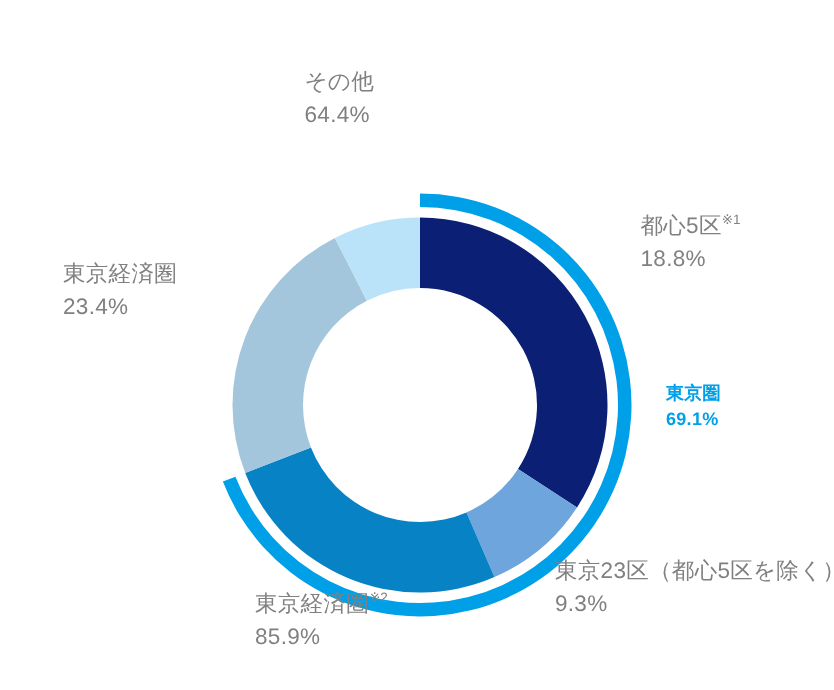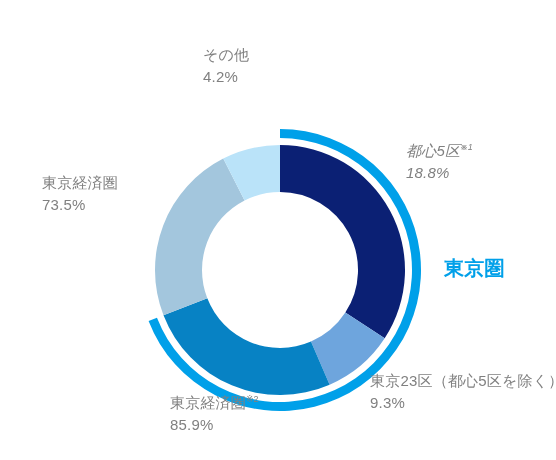--- a/index.html
+++ b/index.html
@@ -40,25 +40,25 @@
     display: block;
   }
   .chart-label .sup {
     font-size: 9px;
     vertical-align: super;
     letter-spacing: 0;
   }
   .chart-label.highlight {
     color: #00a0e9;
     font-weight: bold;
-    font-size: 20px;
+    font-size: 12px;
   }
   
   #label-other      { left: 203px; top: 44px;  }
-  #label-toshin5    { left: 406px; top: 140px; font-style: italic; }
+  #label-toshin5    { left: 427px; top: 140px; }
   #label-tokyoken   { left: 444px; top: 254px; }
   #label-tokyo23    { left: 370px; top: 370px; }
   #label-keizaiken  { left: 170px; top: 392px; }
   #label-seirei     { left: 42px;  top: 172px; }
 </style>
 </head>
 <body>
 
 <div id="chart-root">
 
@@ -70,40 +70,41 @@
         <path d="M 163.49111094272365 315.28442083806823 A 125 125 0 0 1 223.25118753255663 158.62418447645405 L 244.58874102031535 200.5014911133073 A 78 78 0 0 0 207.29845322825955 298.25747860295456 Z" fill="#a3c6dd"></path>
         <path d="M 223.25118753255663 158.62418447645405 A 125 125 0 0 1 280 145 L 280 192 A 78 78 0 0 0 244.58874102031535 200.5014911133073 Z" fill="#bae3f9"></path>
       </g>
     <g id="ring-group">
         <path d="M 280 129 A 141 141 0 1 1 148.57797314339226 321.08082670534094 L 156.96661315551614 317.82034840500006 A 132 132 0 1 0 280 138 Z" fill="#00a0e9"></path>
       </g>
   </svg>
 
   <div class="chart-label" id="label-other">
     <span class="lbl-name">その他</span>
-    <span class="lbl-value">4.2%</span>
+    <span class="lbl-value">64.4%</span>
   </div>
 
   <div class="chart-label" id="label-toshin5">
     <span class="lbl-name"><span>都心5区</span><span class="sup">※1</span></span>
     <span class="lbl-value">18.8%</span>
   </div>
 
   <div class="chart-label highlight" id="label-tokyoken">
     <span class="lbl-name">東京圏</span>
+    <span class="lbl-value">69.1%</span>
   </div>
 
   <div class="chart-label" id="label-tokyo23">
     <span class="lbl-name">東京23区（都心5区を除く）</span>
     <span class="lbl-value">9.3%</span>
   </div>
 
   <div class="chart-label" id="label-keizaiken">
     <span class="lbl-name"><span>東京経済圏</span><span class="sup">※2</span></span>
     <span class="lbl-value">85.9%</span>
   </div>
 
   <div class="chart-label" id="label-seirei">
     <span class="lbl-name">東京経済圏</span>
-    <span class="lbl-value">73.5%</span>
+    <span class="lbl-value">23.4%</span>
   </div>
 
 </div>
 
 </body></html>

